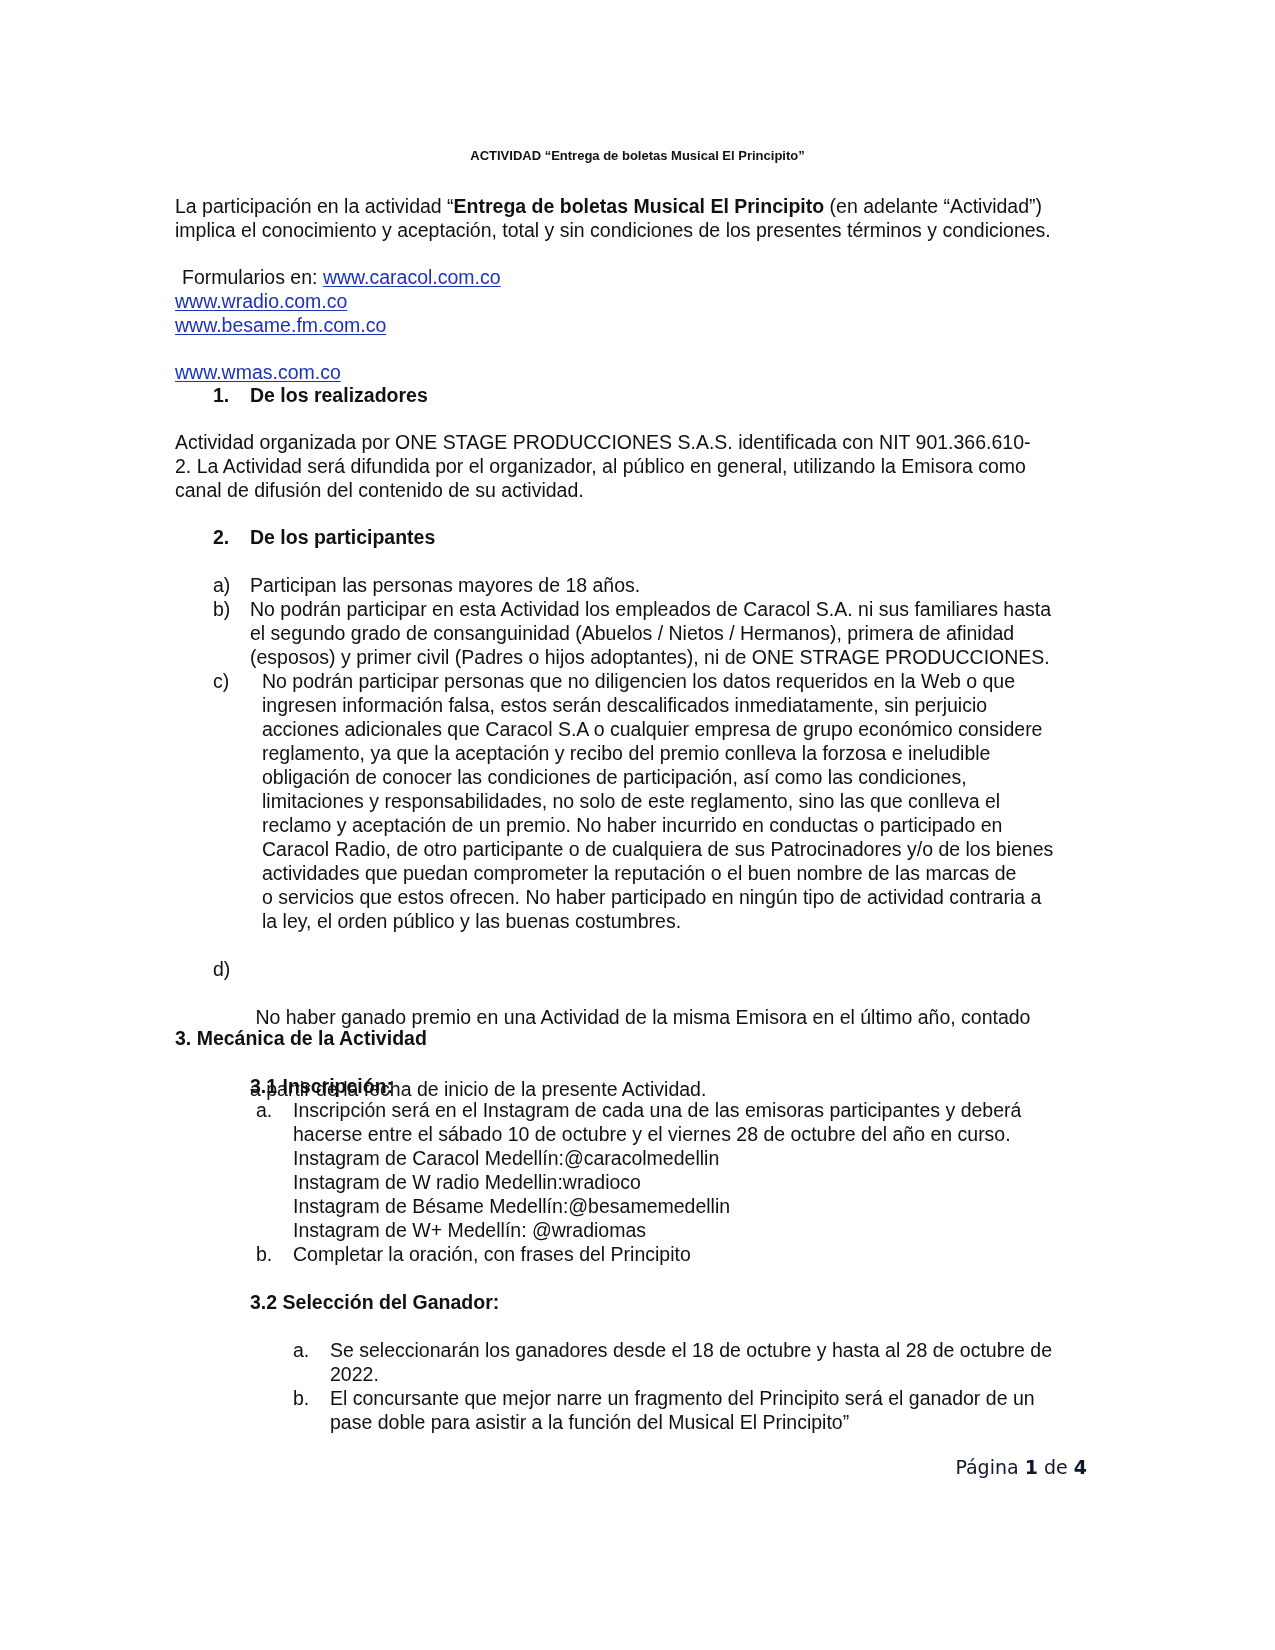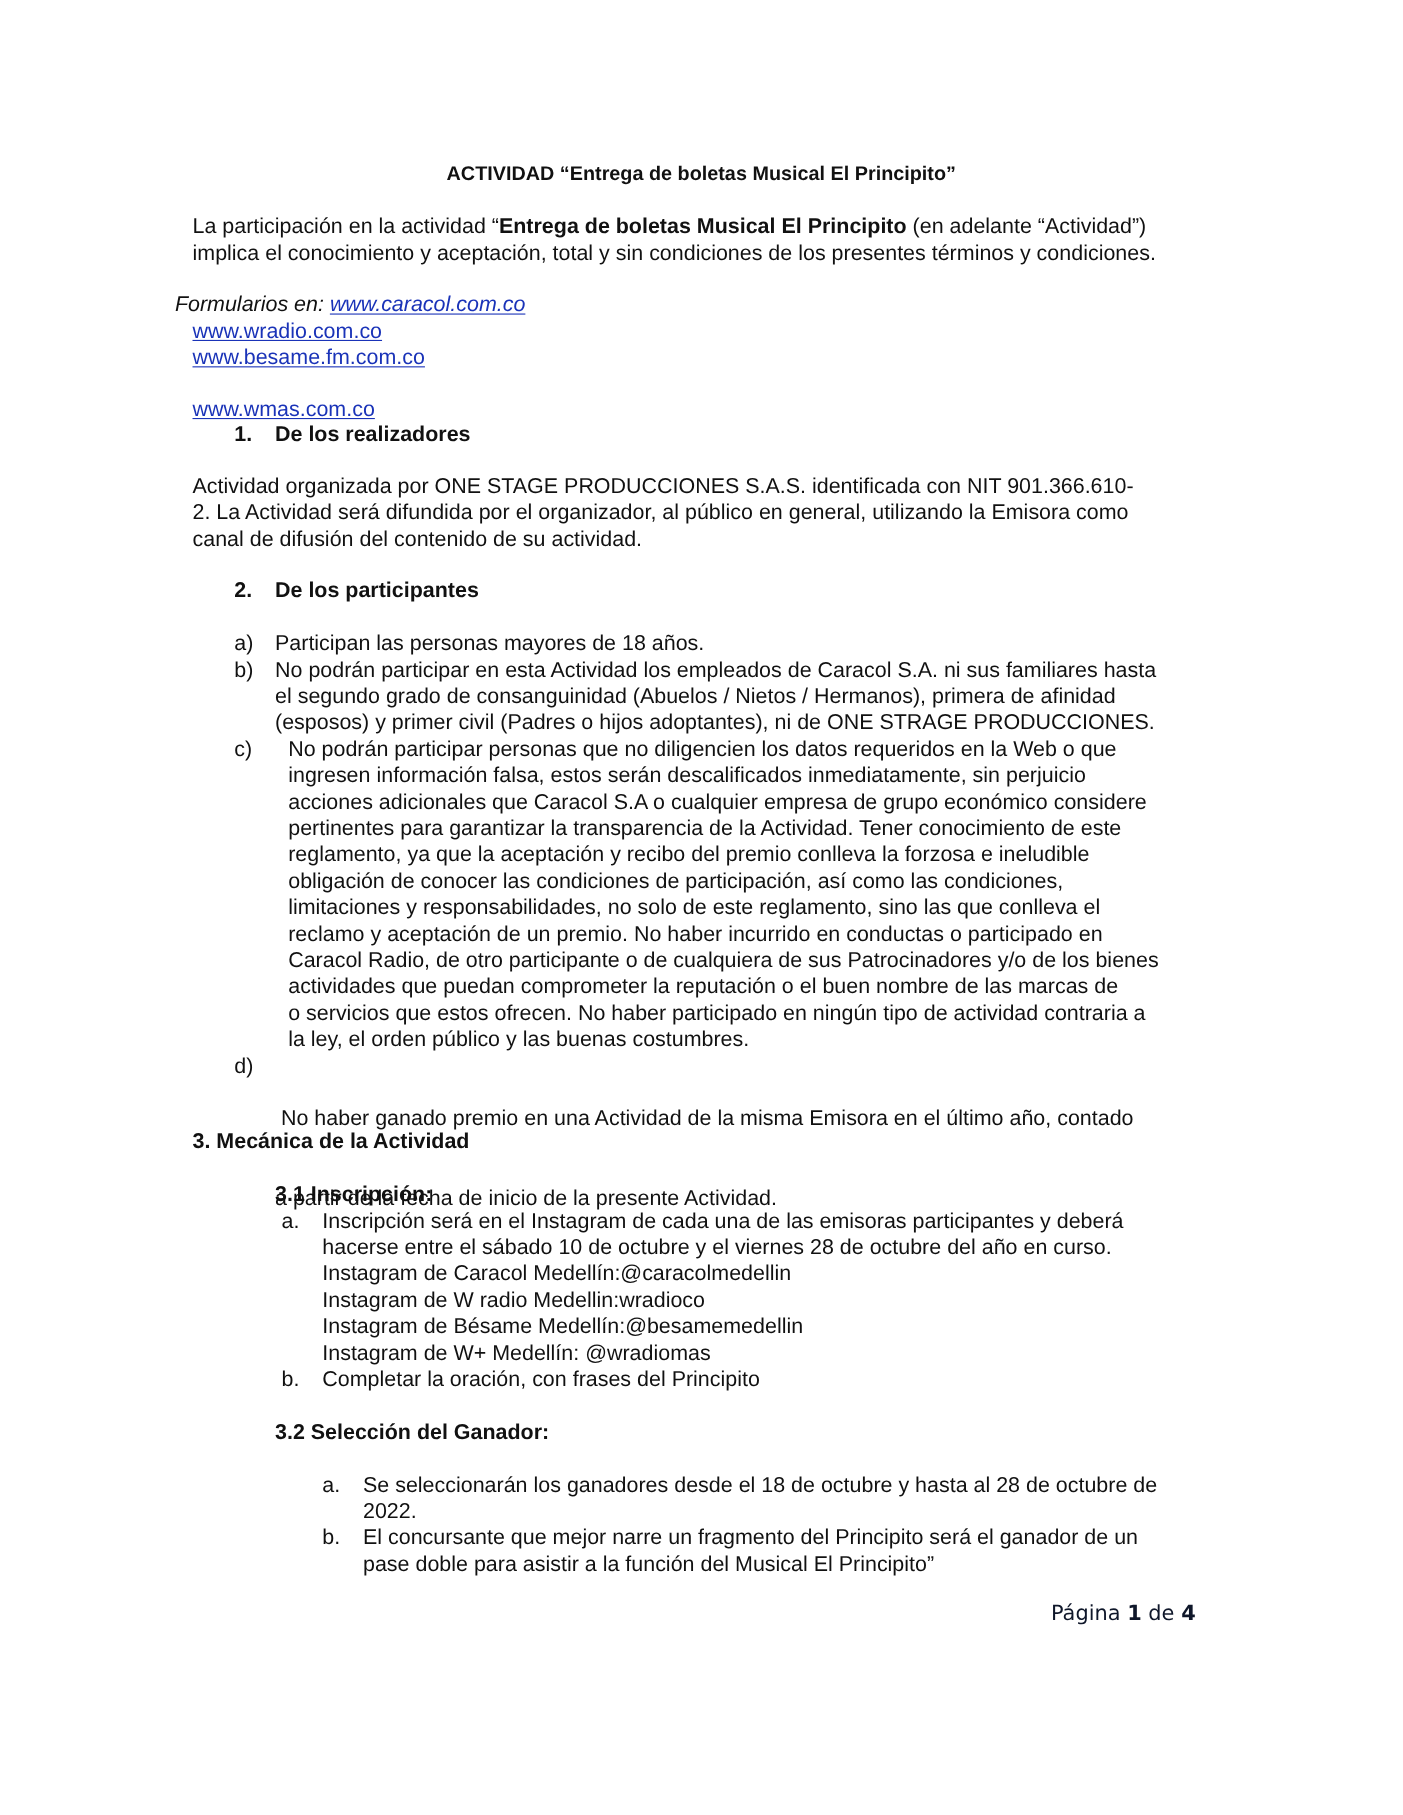--- a/index.html
+++ b/index.html
@@ -2,38 +2,38 @@
 <html><head>
 <meta charset="utf-8">
 <style>
   html, body { margin:0; padding:0; background:#ffffff; }
   body { width:1275px; height:1650px; position:relative; overflow:hidden;
          font-family:"Liberation Sans", sans-serif; color:#111; }
   .page { position:absolute; left:0; top:0; width:1275px; height:1650px; background:#fff; }
   .abs { position:absolute; }
   .txt { font-size:19.5px; line-height:24px; }
   .b { font-weight:bold; }
-  .title { left:0; width:1275px; text-align:center; top:148px; font-size:18px; font-weight:bold; }
+  .title { left:0; width:1275px; text-align:center; top:148px; font-size:13px; font-weight:bold; }
   .just { text-align:justify; text-align-last:left; }
   a.link { color:#1a33b8; text-decoration:underline; text-underline-offset:2px; }
   .footer { top:1456px; right:188px; font-family:"DejaVu Sans", sans-serif; font-size:19px; color:#0f172a; }
 </style>
 </head>
 <body>
 
 <div class="page">
 
   <div class="abs title">ACTIVIDAD “Entrega de boletas Musical El Principito”</div>
 
   <div class="abs txt" style="left:175px; top:218px; width:912px;">implica el conocimiento y aceptación, total y sin condiciones de los presentes términos y condiciones.</div>
   <div class="abs txt" style="left:175px; top:194px; width:912px;">
     <span>La participación en la actividad “</span><span class="b">Entrega de boletas Musical El Principito</span><span> (en adelante “Actividad”)</span>
   </div>
 
-  <div class="abs txt" style="left:159px; top:265px;font-style:italic;">
+  <div class="abs txt" style="left:182px; top:265px;">
     <span>Formularios en: </span><a class="link">www.caracol.com.co</a>
   </div>
   <div class="abs txt" style="left:175px; top:289px;"><a class="link">www.wradio.com.co</a></div>
   <div class="abs txt" style="left:175px; top:313px;"><a class="link">www.besame.fm.com.co</a></div>
   <div class="abs txt" style="left:175px; top:337px;margin-top:23px;"><a class="link">www.wmas.com.co</a></div>
 
   <div class="abs txt b" style="left:213px; top:383px;">1.</div>
   <div class="abs txt b" style="left:250px; top:383px;">De los realizadores</div>
 
   <div class="abs txt" style="left:175px; top:430px; width:912px;">
@@ -55,21 +55,20 @@
     <div>No podrán participar en esta Actividad los empleados de Caracol S.A. ni sus familiares hasta</div>
     <div>el segundo grado de consanguinidad (Abuelos / Nietos / Hermanos), primera de afinidad</div>
     <div>(esposos) y primer civil (Padres o hijos adoptantes), ni de ONE STRAGE PRODUCCIONES.</div>
   </div>
 
   <div class="abs txt" style="left:213px; top:669px;">c)</div>
   <div class="abs txt" style="left:250px; top:669px; width:837px;margin-left:12px;">
     <div>No podrán participar personas que no diligencien los datos requeridos en la Web o que</div>
     <div>ingresen información falsa, estos serán descalificados inmediatamente, sin perjuicio</div>
     <div>acciones adicionales que Caracol S.A o cualquier empresa de grupo económico considere</div>
-    <div>pertinentes para garantizar la transparencia de la Actividad. Tener conocimiento de este</div>
     <div>reglamento, ya que la aceptación y recibo del premio conlleva la forzosa e ineludible</div>
     <div>obligación de conocer las condiciones de participación, así como las condiciones,</div>
     <div>limitaciones y responsabilidades, no solo de este reglamento, sino las que conlleva el</div>
     <div>reclamo y aceptación de un premio. No haber incurrido en conductas o participado en</div>
     <div>Caracol Radio, de otro participante o de cualquiera de sus Patrocinadores y/o de los bienes</div>
     <div>actividades que puedan comprometer la reputación o el buen nombre de las marcas de</div>
     <div>o servicios que estos ofrecen. No haber participado en ningún tipo de actividad contraria a</div>
     <div>la ley, el orden público y las buenas costumbres.</div>
   </div>
 

